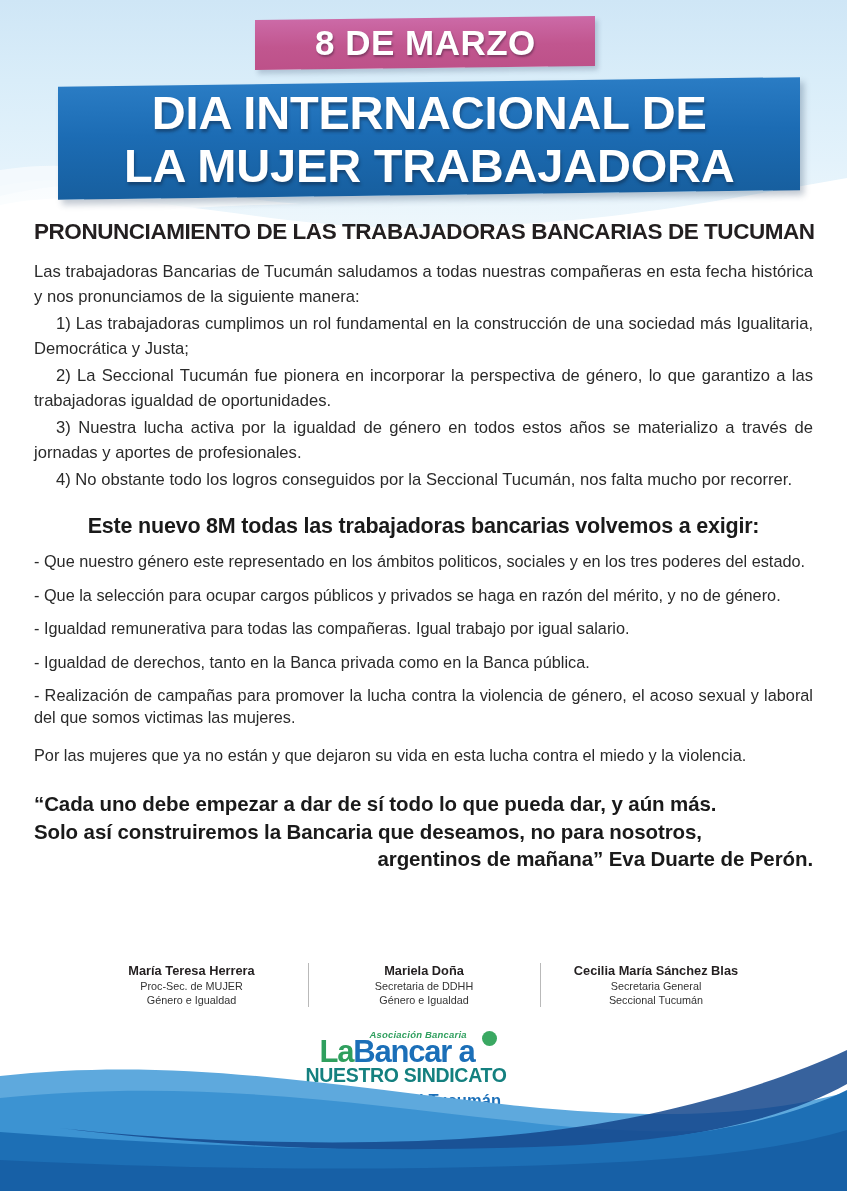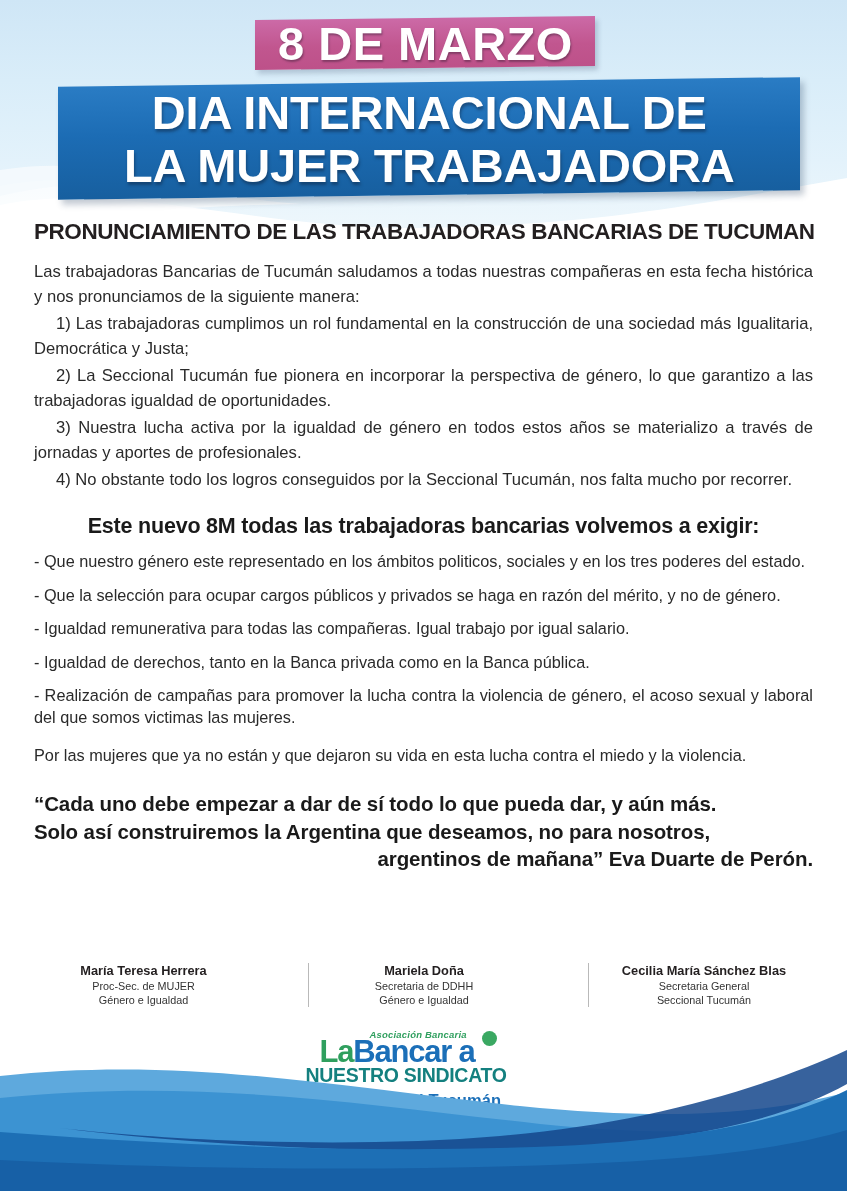--- a/index.html
+++ b/index.html
@@ -29,21 +29,21 @@
     position:absolute; left:255px; top:18px;
     width:340px; height:50px;
     background:linear-gradient(180deg,#cc6aa7 0%, #c1568f 55%, #bd5189 100%);
     transform:skewY(-0.7deg);
     box-shadow:3px 4px 5px rgba(40,60,90,0.22);
     display:flex; align-items:center; justify-content:center;
   }
   .date-banner-text {
     transform:skewY(0.7deg);
     color:#ffffff;
-    font-size:47px;
+    font-size:35px;
     font-weight:bold;
     letter-spacing:0.5px;
     font-family:"Liberation Sans", sans-serif;
     text-shadow:1px 2px 2px rgba(60,30,55,0.45);
     white-space:nowrap;
   }
 
   
   .title-banner {
     position:absolute; left:58px; top:82px;
@@ -122,21 +122,21 @@
     font-weight:bold;
     color:#1a1a1a;
     text-align:justify;
     letter-spacing:-0.1px;
   }
   .quote .last { text-align:right; }
 
   
   .signatures {
     position:absolute; left:0; top:963px; width:847px;
-    display:flex; justify-content:center; align-items:center;gap:48px;
+    display:flex; justify-content:center; align-items:center;
   }
   .sig {
     width:232px;
     text-align:center;
     padding:0 6px;
   }
   .sig + .sig { border-left:1px solid #b9b9b9; }
   .sig-name {
     font-size:12.8px;
     font-weight:bold;
@@ -232,21 +232,21 @@
     <div class="demand">- Que nuestro género este representado en los ámbitos politicos, sociales y en los tres poderes del estado.</div>
     <div class="demand">- Que la selección para ocupar cargos públicos y privados se haga en razón del mérito, y no de género.</div>
     <div class="demand">- Igualdad remunerativa para todas las compañeras. Igual trabajo por igual salario.</div>
     <div class="demand">- Igualdad de derechos, tanto en la Banca privada como en la Banca pública.</div>
     <div class="demand">- Realización de campañas para promover la lucha contra la violencia de género, el acoso sexual y laboral del que somos victimas las mujeres.</div>
 
     <div class="closing">Por las mujeres que ya no están y que dejaron su vida en esta lucha contra el miedo y la violencia.</div>
 
     <div class="quote">
       <div>“Cada uno debe empezar a dar de sí todo lo que pueda dar, y aún más.</div>
-      <div>Solo así construiremos la Argentina que deseamos, no para nosotros,</div>
+      <div>Solo así construiremos la Bancaria que deseamos, no para nosotros,</div>
       <div class="last">argentinos de mañana”  Eva Duarte de Perón.</div>
     </div>
   </div>
 
   <div class="signatures">
     <div class="sig">
       <div class="sig-name">María Teresa Herrera</div>
       <div class="sig-role">Proc-Sec. de MUJER</div>
       <div class="sig-role">Género e Igualdad</div>
     </div>

